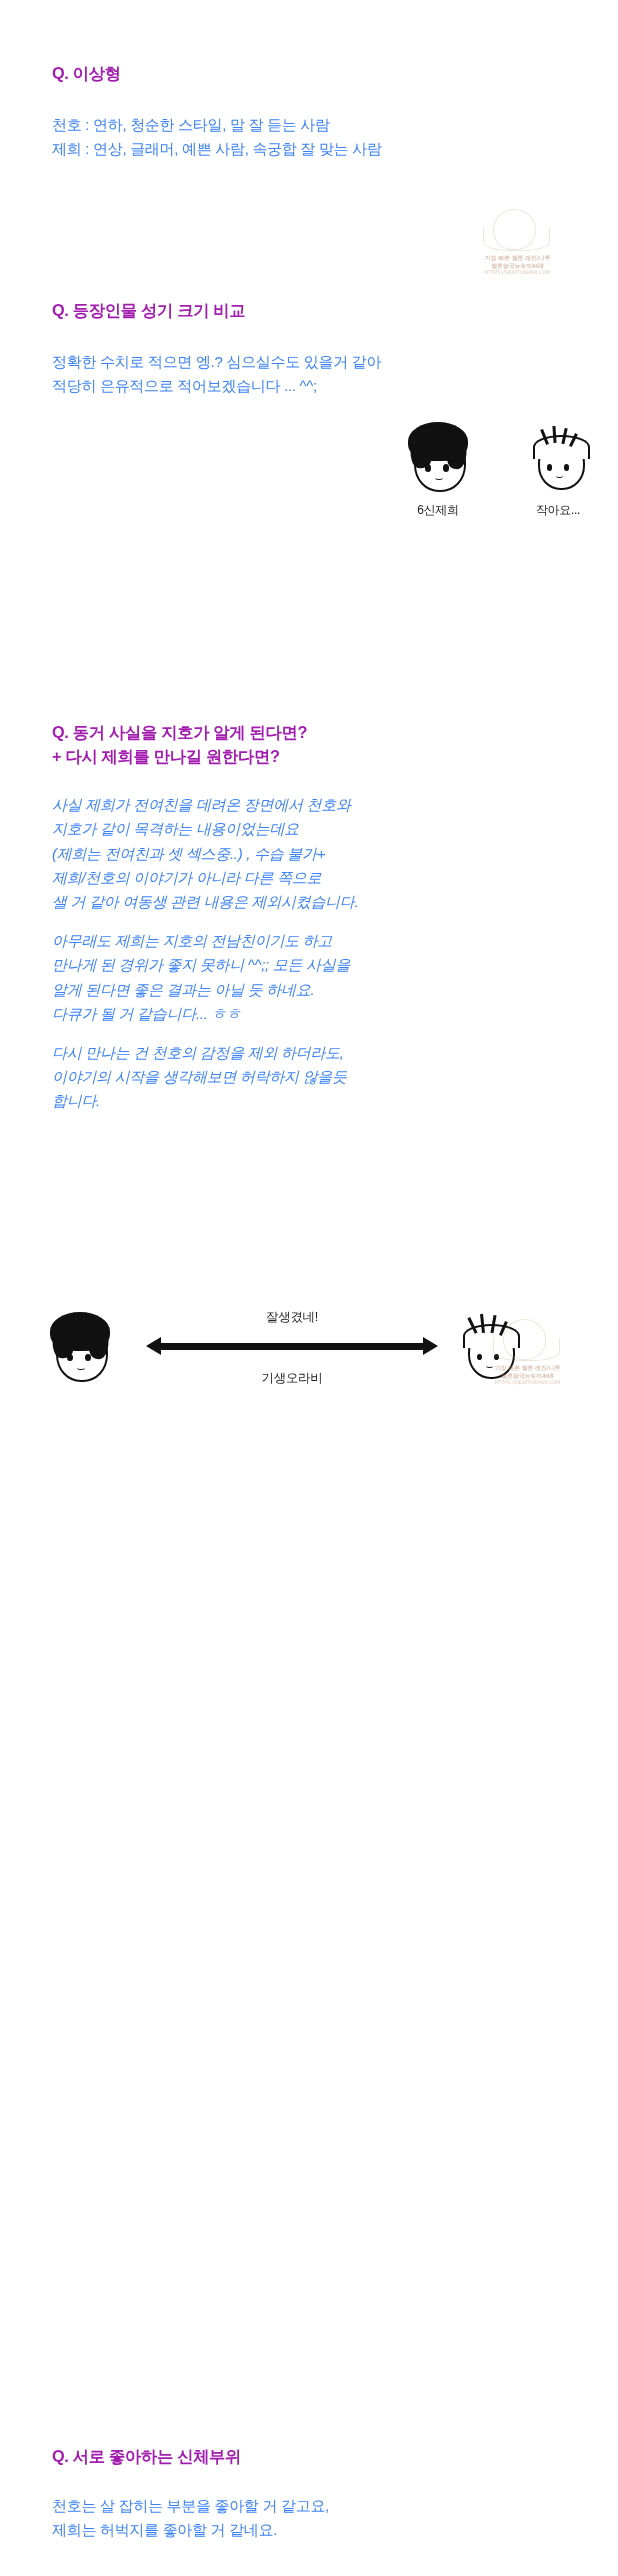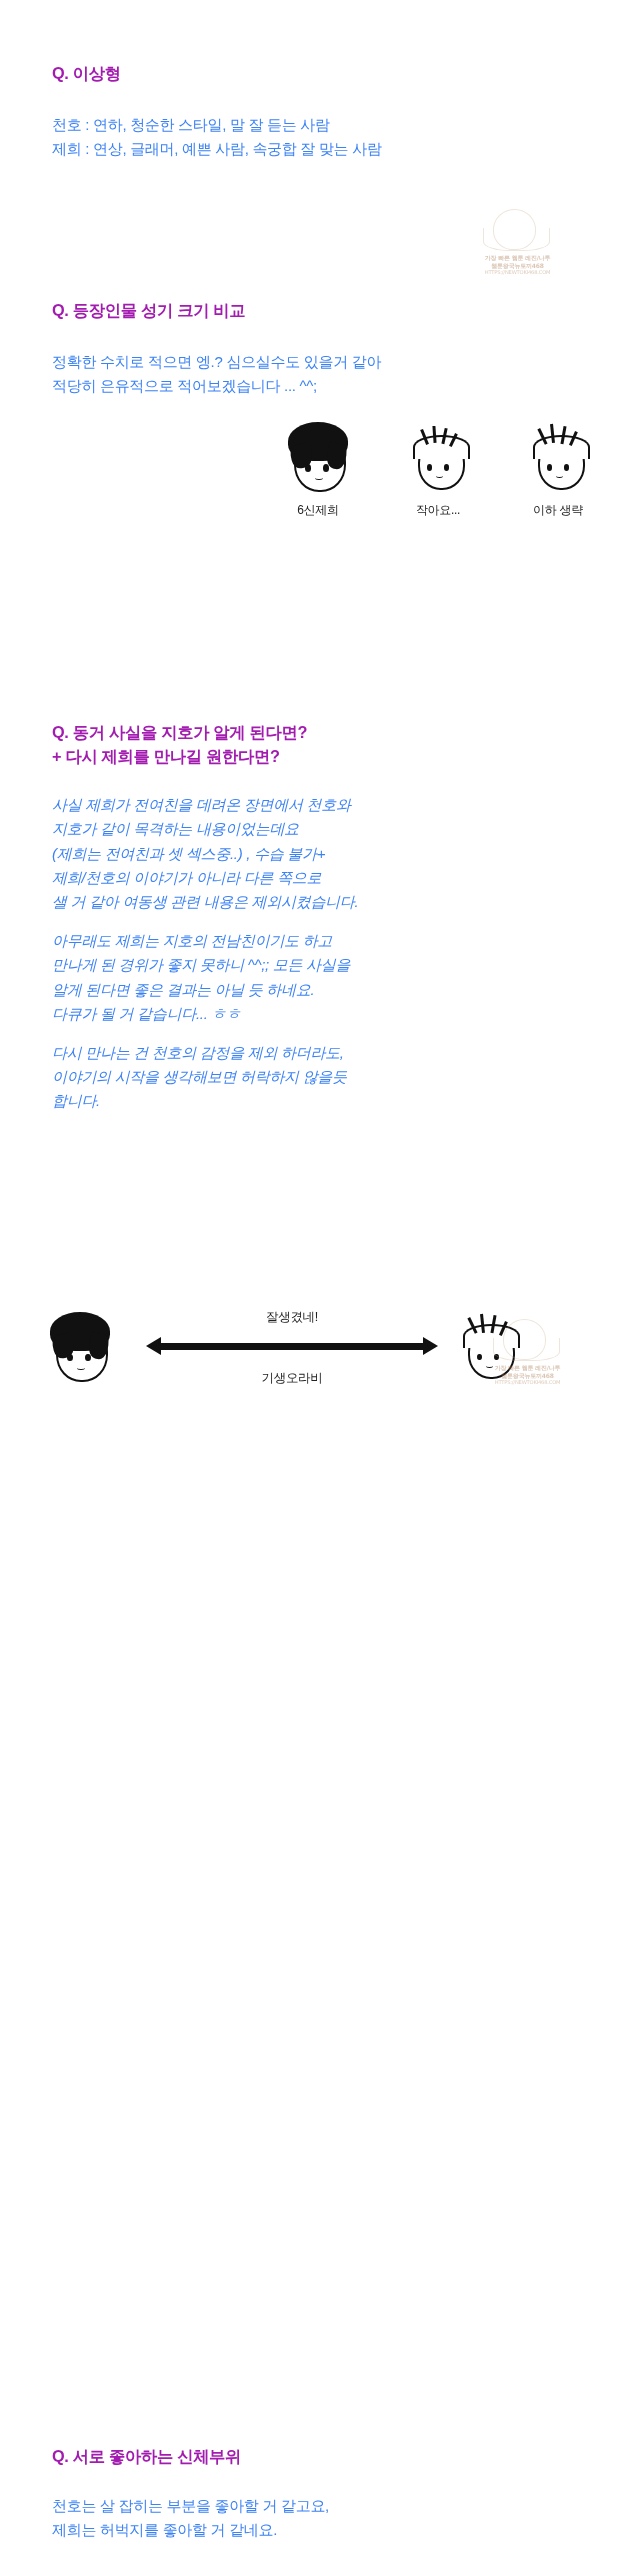--- a/index.html
+++ b/index.html
@@ -327,34 +327,20 @@
         <div class="tuft" style="left:36px; top:6.9px; height:17px; transform:rotate(-4deg);"></div>
         <div class="tuft" style="left:46px; top:8.6px; height:16.3px; transform:rotate(12deg);"></div>
         <div class="tuft" style="left:55px; top:13.7px; height:13.7px; transform:rotate(26deg);"></div>
         <div class="eyeL"></div>
         <div class="eyeR"></div>
         <div class="mouth"></div>
       </div>
       <div class="char-label">작아요...</div>
     </div>
 
-    <div class="char">
-      <div class="char-art headB">
-        <div class="face"></div>
-        <div class="hairline"></div>
-        <div class="tuft" style="left:24px; top:8.6px; height:17px; transform:rotate(-26deg);"></div>
-        <div class="tuft" style="left:34px; top:5.2px; height:19px; transform:rotate(-6deg);"></div>
-        <div class="tuft" style="left:45px; top:6.9px; height:18px; transform:rotate(10deg);"></div>
-        <div class="tuft" style="left:55px; top:12px; height:14.6px; transform:rotate(24deg);"></div>
-        <div class="eyeL"></div>
-        <div class="eyeR"></div>
-        <div class="mouth"></div>
-      </div>
-      <div class="char-label">이하 생략</div>
-    </div>
 
   </div>
 
   <div class="section" style="top:721px;">
     <div class="qtitle">Q. 동거 사실을 지호가 알게 된다면?
      + 다시 제희를 만나길 원한다면?</div>
   </div>
   <div class="section" style="top:793px;font-style:italic;">
     <div class="body-text para">사실 제희가 전여친을 데려온 장면에서 천호와
 지호가 같이 목격하는 내용이었는데요

